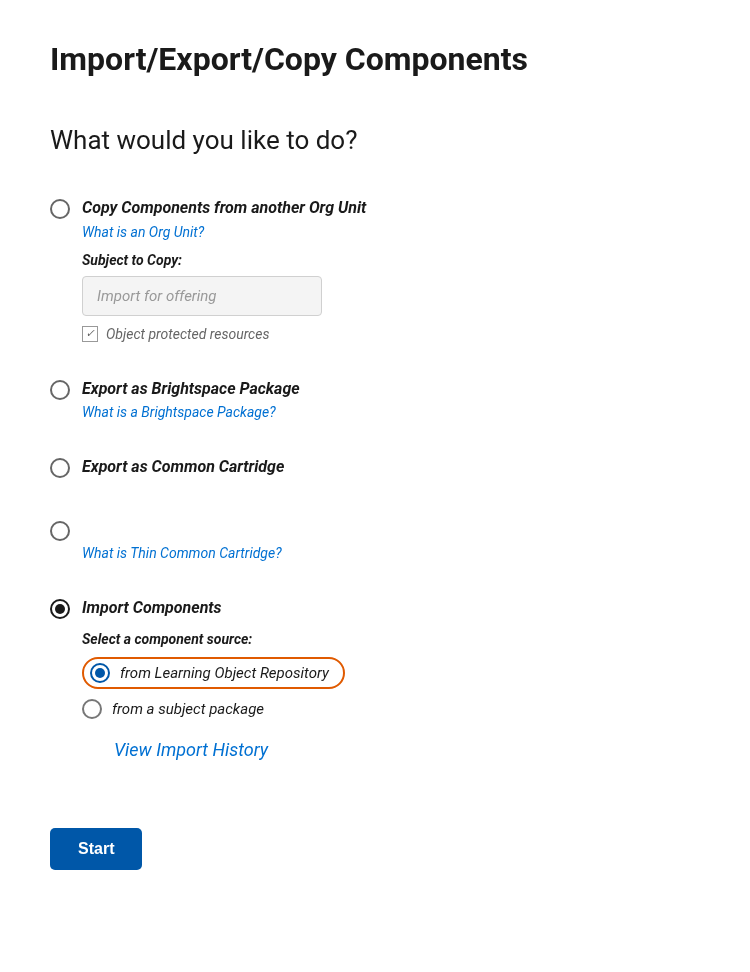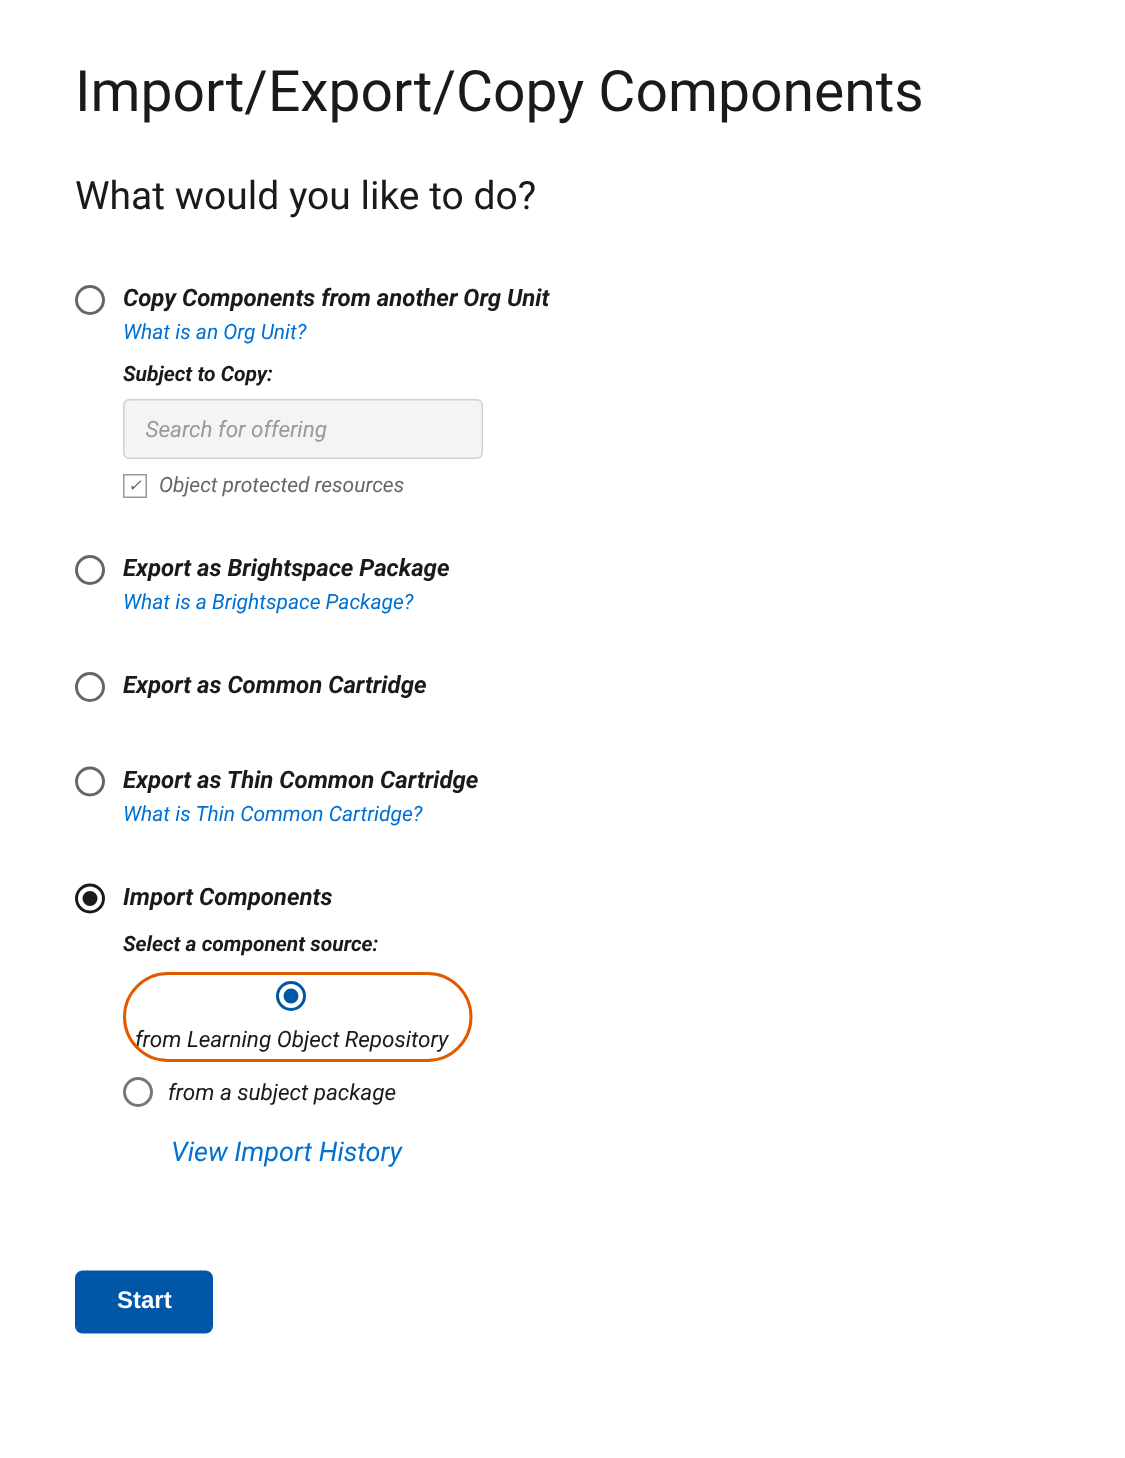--- a/index.html
+++ b/index.html
@@ -11,24 +11,24 @@
     body {
       font-family: -apple-system, BlinkMacSystemFont, 'Segoe UI', Roboto, Arial, sans-serif;
       background: #ffffff;
       color: #1a1a1a;
       width: 750px;
       min-height: 972px;
       padding: 40px 50px 60px 50px;
     }
 
     .page-title {
-      font-size: 38px;
-      font-weight: 400;
-      color: #1a1a1a;
-      margin-bottom: 30px;
+      font-size: 32px;
+      font-weight: 700;
+      color: #1a1a1a;
+      margin-bottom: 47px;
       line-height: 1.2;
     }
 
     .section-title {
       font-size: 26px;
       font-weight: 400;
       color: #1a1a1a;
       margin-bottom: 24px;
     }
 
@@ -201,21 +201,20 @@
       font-size: 15px;
       color: #1a1a1a;
     }
 
     .lor-option-wrapper {
       position: relative;
       display: inline-flex;
       align-items: center;
       gap: 10px;
       padding: 6px 16px 6px 8px;
-      flex-direction: column;
     }
 
     .lor-oval {
       position: absolute;
       inset: 0;
       border: 2.5px solid #e05a00;
       border-radius: 30px;
       pointer-events: none;
     }
 
@@ -252,21 +251,21 @@
 <div class="options-list">
 
   <div class="option-group">
     <div class="option-row">
       <div class="radio-input"></div>
       <span class="option-label">Copy Components from another Org Unit</span>
     </div>
     <a class="option-link" href="#">What is an Org Unit?</a>
     <div class="sub-section">
       <div class="sub-label">Subject to Copy:</div>
-      <div class="search-input-wrapper" style="color:#999;">Search for offering</div>
+      <div class="search-input-wrapper" style="color:#999;">Import for offering</div>
       <div class="checkbox-row">
         <div class="checkbox-wrapper">
           <span class="checkbox-check">✓</span>
         </div>
         <span class="checkbox-label">Object protected resources</span>
       </div>
     </div>
   </div>
 
   <div class="option-group">
@@ -280,21 +279,20 @@
   <div class="option-group">
     <div class="option-row">
       <div class="radio-input"></div>
       <span class="option-label">Export as Common Cartridge</span>
     </div>
   </div>
 
   <div class="option-group">
     <div class="option-row">
       <div class="radio-input"></div>
-      <span class="option-label">Export as Thin Common Cartridge</span>
     </div>
     <a class="option-link" href="#">What is Thin Common Cartridge?</a>
   </div>
 
   <div class="option-group">
     <div class="option-row">
       <div class="radio-input selected"></div>
       <span class="option-label">Import Components</span>
     </div>
     <div class="component-source-section">

